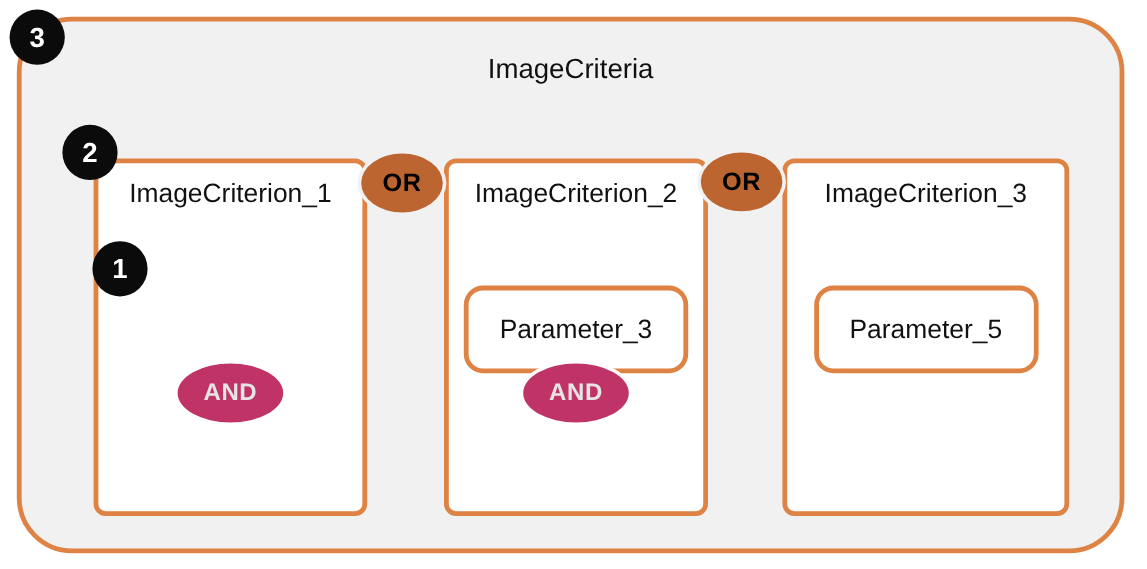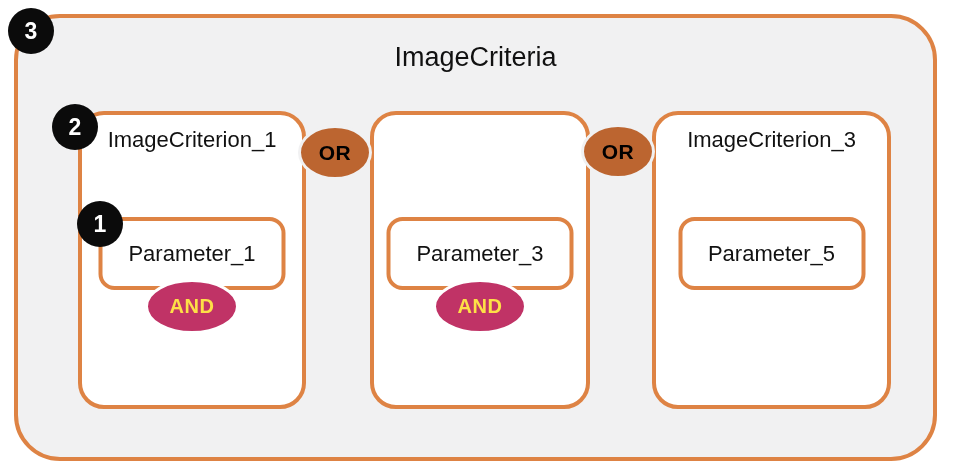--- a/index.html
+++ b/index.html
@@ -20,32 +20,32 @@
     box-sizing: border-box;
     background: #F1F1F2;
     border: 4px solid #DE8344;
     border-radius: 46px;
   }
   .outer-title {
     position: absolute;
     left: 0; top: 26px;
     width: 100%;
     text-align: center;
-    font-size: 27px;
+    font-size: 23px;
     line-height: 26px;
   }
   
   .criterion {
     position: absolute;
-    top: 111px;
+    top: 132px;
     height: 298px;
     box-sizing: border-box;
     background: #ffffff;
     border: 4px solid #DE8344;
-    border-radius: 26px;
+    border-radius: 10px;
     z-index: 1;
   }
   .c1 { left: 78px;  width: 228px; }
   .c2 { left: 370px; width: 220px; }
   .c3 { left: 652px; width: 239px; }
   .criterion-label {
     margin-top: 12px;
     text-align: center;
     font-size: 22px;
     line-height: 26px;
@@ -77,21 +77,21 @@
     top: 164px;
     width: 94px;
     height: 55px;
     box-sizing: border-box;
     background: #C03366;
     border: 3px solid #ffffff;
     border-radius: 50%;
     display: flex;
     align-items: center;
     justify-content: center;
-    color: #fde047;
+    color: #e5e5e5;
     font-weight: bold;
     font-size: 20px;
     letter-spacing: 0.5px;
     z-index: 3;
   }
   
   .or-badge {
     position: absolute;
     width: 74px;
     height: 55px;
@@ -133,27 +133,25 @@
 <body>
 
 <div class="stage">
 
   <div class="outer-box">
     <div class="outer-title">ImageCriteria</div>
   </div>
 
   <div class="criterion c1">
     <div class="criterion-label">ImageCriterion_1</div>
-    <div class="param p-top">
-      <span>Parameter_1</span>
-    </div>
     <div class="and-badge">AND</div>
   </div>
 
   <div class="criterion c2">
+    <div class="criterion-label">ImageCriterion_2</div>
     <div class="param p-top">
       <span>Parameter_3</span>
     </div>
     <div class="and-badge">AND</div>
   </div>
 
   <div class="criterion c3">
     <div class="criterion-label">ImageCriterion_3</div>
     <div class="param p-top">
       <span>Parameter_5</span>

